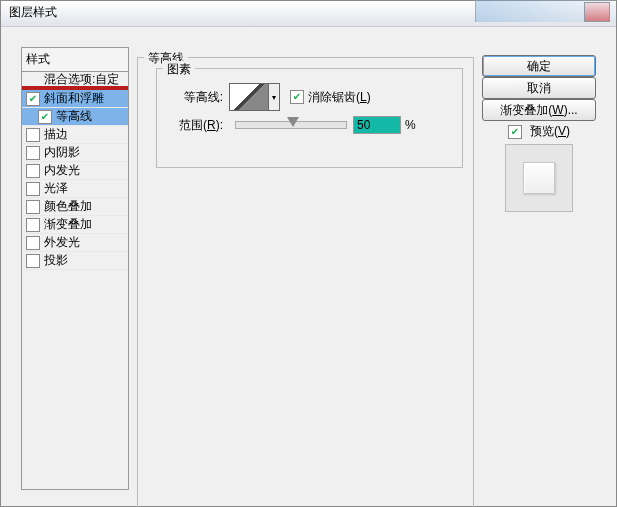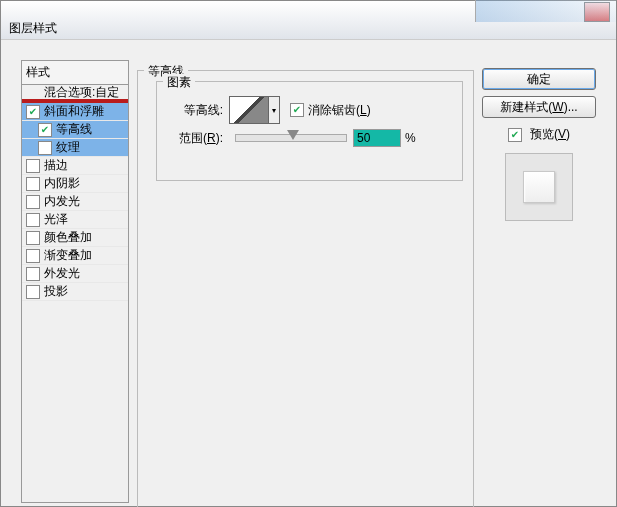--- a/index.html
+++ b/index.html
@@ -1,17 +1,17 @@
 <!DOCTYPE html>
 <html><head>
 <meta charset="utf-8">
 <style>
 body{margin:0;font-family:"Microsoft YaHei","SimSun",Arial,sans-serif;font-size:12px;background:#e8e8e8;overflow:hidden}
 .window{width:617px;height:507px;background:#f0f0f0;border:1px solid #888;box-sizing:border-box;position:relative}
-.titlebar{height:26px;background:linear-gradient(#fff,#e0e4ea);padding:19px 8px;box-sizing:border-box;font-size:12px;border-bottom:1px solid #ccc;position:relative}
+.titlebar{height:26px;background:linear-gradient(#fff,#e0e4ea);padding:3px 8px;box-sizing:border-box;font-size:12px;border-bottom:1px solid #ccc;position:relative}
 .titlebar::after{content:"";position:absolute;right:0;top:-1px;width:140px;height:22px;background:linear-gradient(90deg,rgba(120,170,220,.4),rgba(200,220,240,.2));border-left:1px solid #aaa}
 .tbbtn{position:absolute;top:1px;width:24px;height:18px;border:1px solid #888;background:#eef}
 .tbbtn.r1{right:6px;background:linear-gradient(#fdd,#d66)}
 .body{display:flex;height:calc(100% - 22px);padding:20px;box-sizing:border-box;gap:6px}
 .leftcol{width:108px;border:1px solid #999;border-top:none;box-sizing:border-box}
 .lefthead{border:1px solid #999;border-left:none;border-right:none;padding:3px 4px;background:#f4f4f4}
 .litem{display:flex;align-items:center;padding:2px 4px;height:18px;box-sizing:border-box;border-bottom:1px solid #e8e8e8}
 .litem.sel{background:#7db3e8}
 .litem.default{border-bottom:4px solid #b91c1c}
 .chk{width:12px;height:12px;border:1px solid #888;background:#fff;margin-right:4px;display:inline-flex;align-items:center;justify-content:center;font-size:10px;line-height:1;color:#2a5}
@@ -22,21 +22,21 @@
 .grp1{left:2px;top:10px;right:2px;height:460px}
 .grp2{left:18px;top:10px;right:10px;height:100px;position:absolute}
 .gt2{top:-8px}
 .row{display:flex;align-items:center;margin:2px 10px;height:26px}
 .lbl{width:56px;text-align:right;margin-right:6px}
 .swatch{width:38px;height:26px;border:1px solid #666;background:linear-gradient(135deg,#fff 0%,#fff 46%,#444 46%,#444 54%,#888 54%,#888 100%);display:inline-flex}
 .dd{width:10px;height:26px;border:1px solid #666;border-left:none;background:#eee;display:flex;align-items:center;justify-content:center;font-size:8px}
 .slider{flex:0 0 110px;height:6px;border:1px solid #aaa;background:#e4e4e4;margin:0 6px;position:relative}
 .slider .thumb{position:absolute;top:-5px;width:0;height:0;border-left:6px solid transparent;border-right:6px solid transparent;border-top:10px solid #888}
 .num{width:40px;height:16px;border:1px solid #999;background:#14b8a6;padding:0 3px;font-size:12px}
-.rightcol{width:114px;display:flex;flex-direction:column;align-items:stretch;gap:6px;padding-top:8px}
+.rightcol{width:114px;display:flex;flex-direction:column;align-items:stretch;padding-top:8px}
 .btn{height:20px;border:1px solid #707070;border-radius:3px;background:linear-gradient(#fefefe,#e3e3e3);font-size:12px;display:flex;align-items:center;justify-content:center;cursor:default}
 .btn.accent{box-shadow:0 0 0 1px #6aa9e9 inset}
 .prevrow{display:flex;align-items:center;justify-content:center;gap:4px;margin-top:2px}
 .preview{width:66px;height:66px;border:1px solid #bbb;background:#e6e6e6;margin:4px auto;display:flex;align-items:center;justify-content:center}
 .preview .sq{width:30px;height:30px;background:linear-gradient(#fff,#eee);border:1px solid #c8c8c8;box-shadow:inset 1px 1px 2px #fff,1px 1px 2px rgba(0,0,0,.15)}
 .u{text-decoration:underline}
 </style>
 </head>
 <body>
 
@@ -53,24 +53,20 @@
             <span class="chk" style="visibility: hidden;"></span>
             <span>混合选项:自定</span>
           </div>
           <div class="litem sel">
             <span class="chk">✔</span>
             <span>斜面和浮雕</span>
           </div>
           <div class="litem sel">
             <span class="chk sub">✔</span>
             <span>等高线</span>
-          </div>
-          <div class="litem sel">
-            <span class="chk sub"></span>
-            <span>纹理</span>
           </div>
           <div class="litem">
             <span class="chk"></span>
             <span>描边</span>
           </div>
           <div class="litem">
             <span class="chk"></span>
             <span>内阴影</span>
           </div>
           <div class="litem">
@@ -124,22 +120,23 @@
               </div>
             <input class="num" value="50" style="">
             <span style="margin-left:4px">%</span>
           </div>
         </div>
       </div>
     </div>
 
     <div class="rightcol">
       <div class="btn accent">确定</div>
+      <div class="btn">取消</div>
       <div class="btn">
-        <span>新建样式(</span>
+        <span>渐变叠加(</span>
           <span class="u">W</span>
           <span>)...</span>
       </div>
       <div class="prevrow">
         <span class="chk">✔</span>
         <span>
           <span>预览(</span><span class="u">V</span><span>)</span>
         </span>
       </div>
       <div class="preview">

